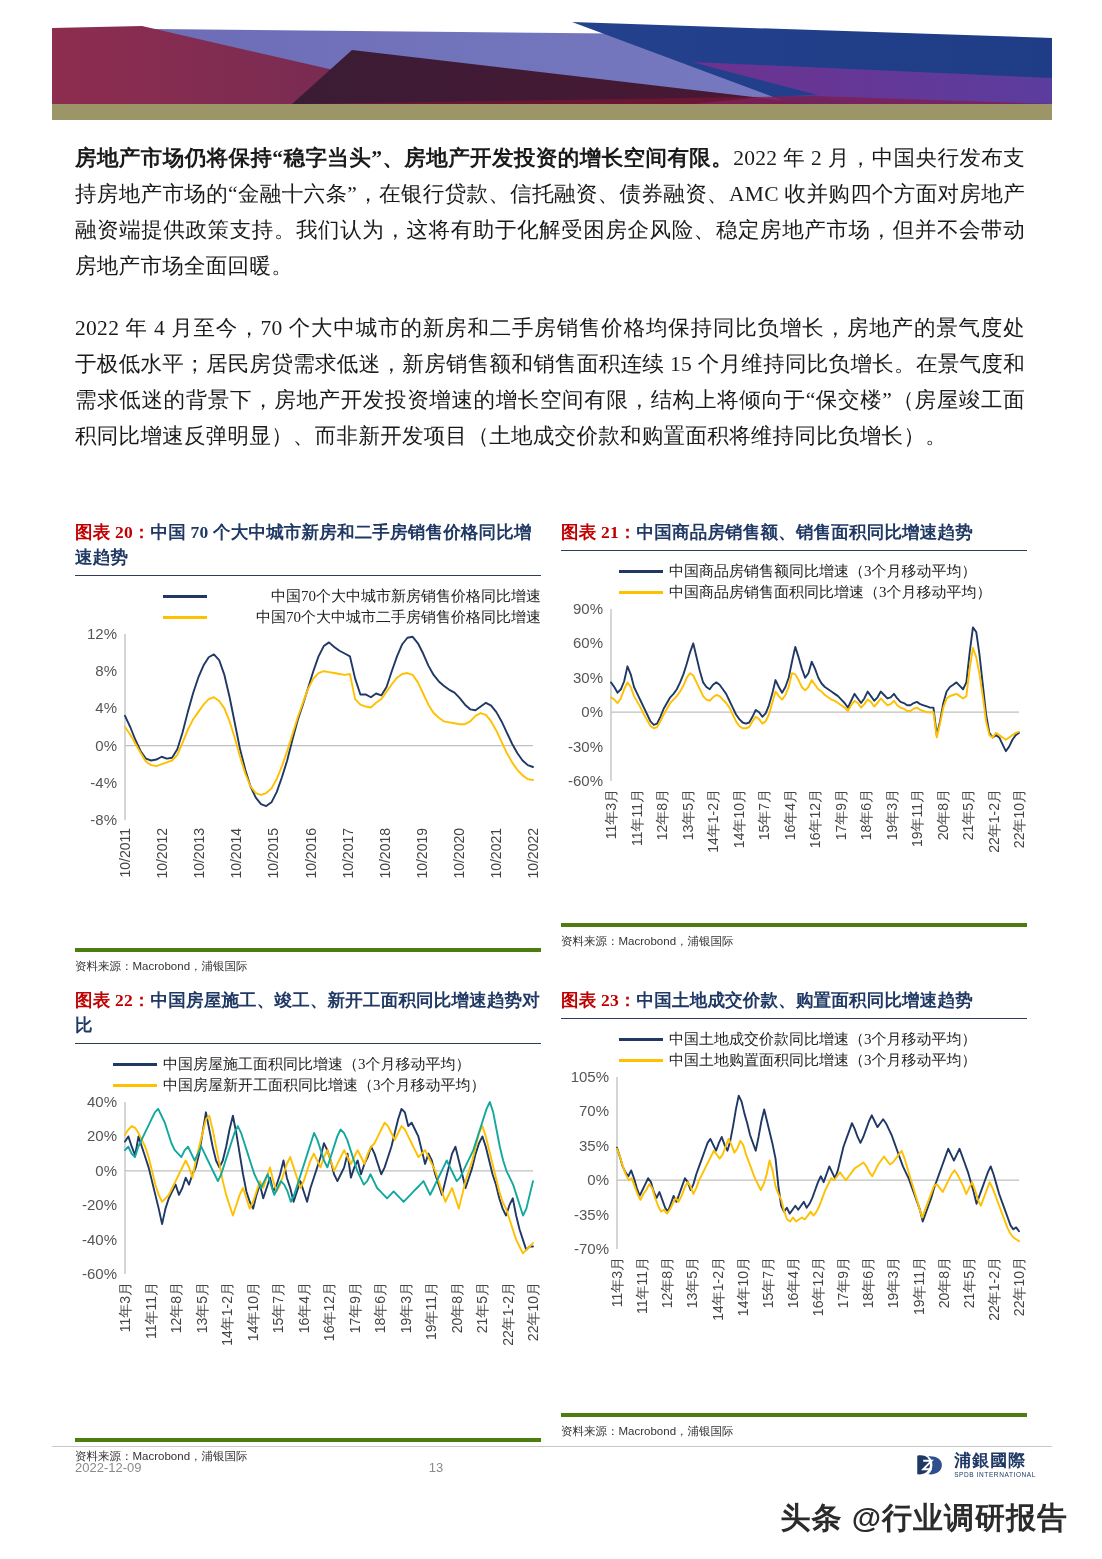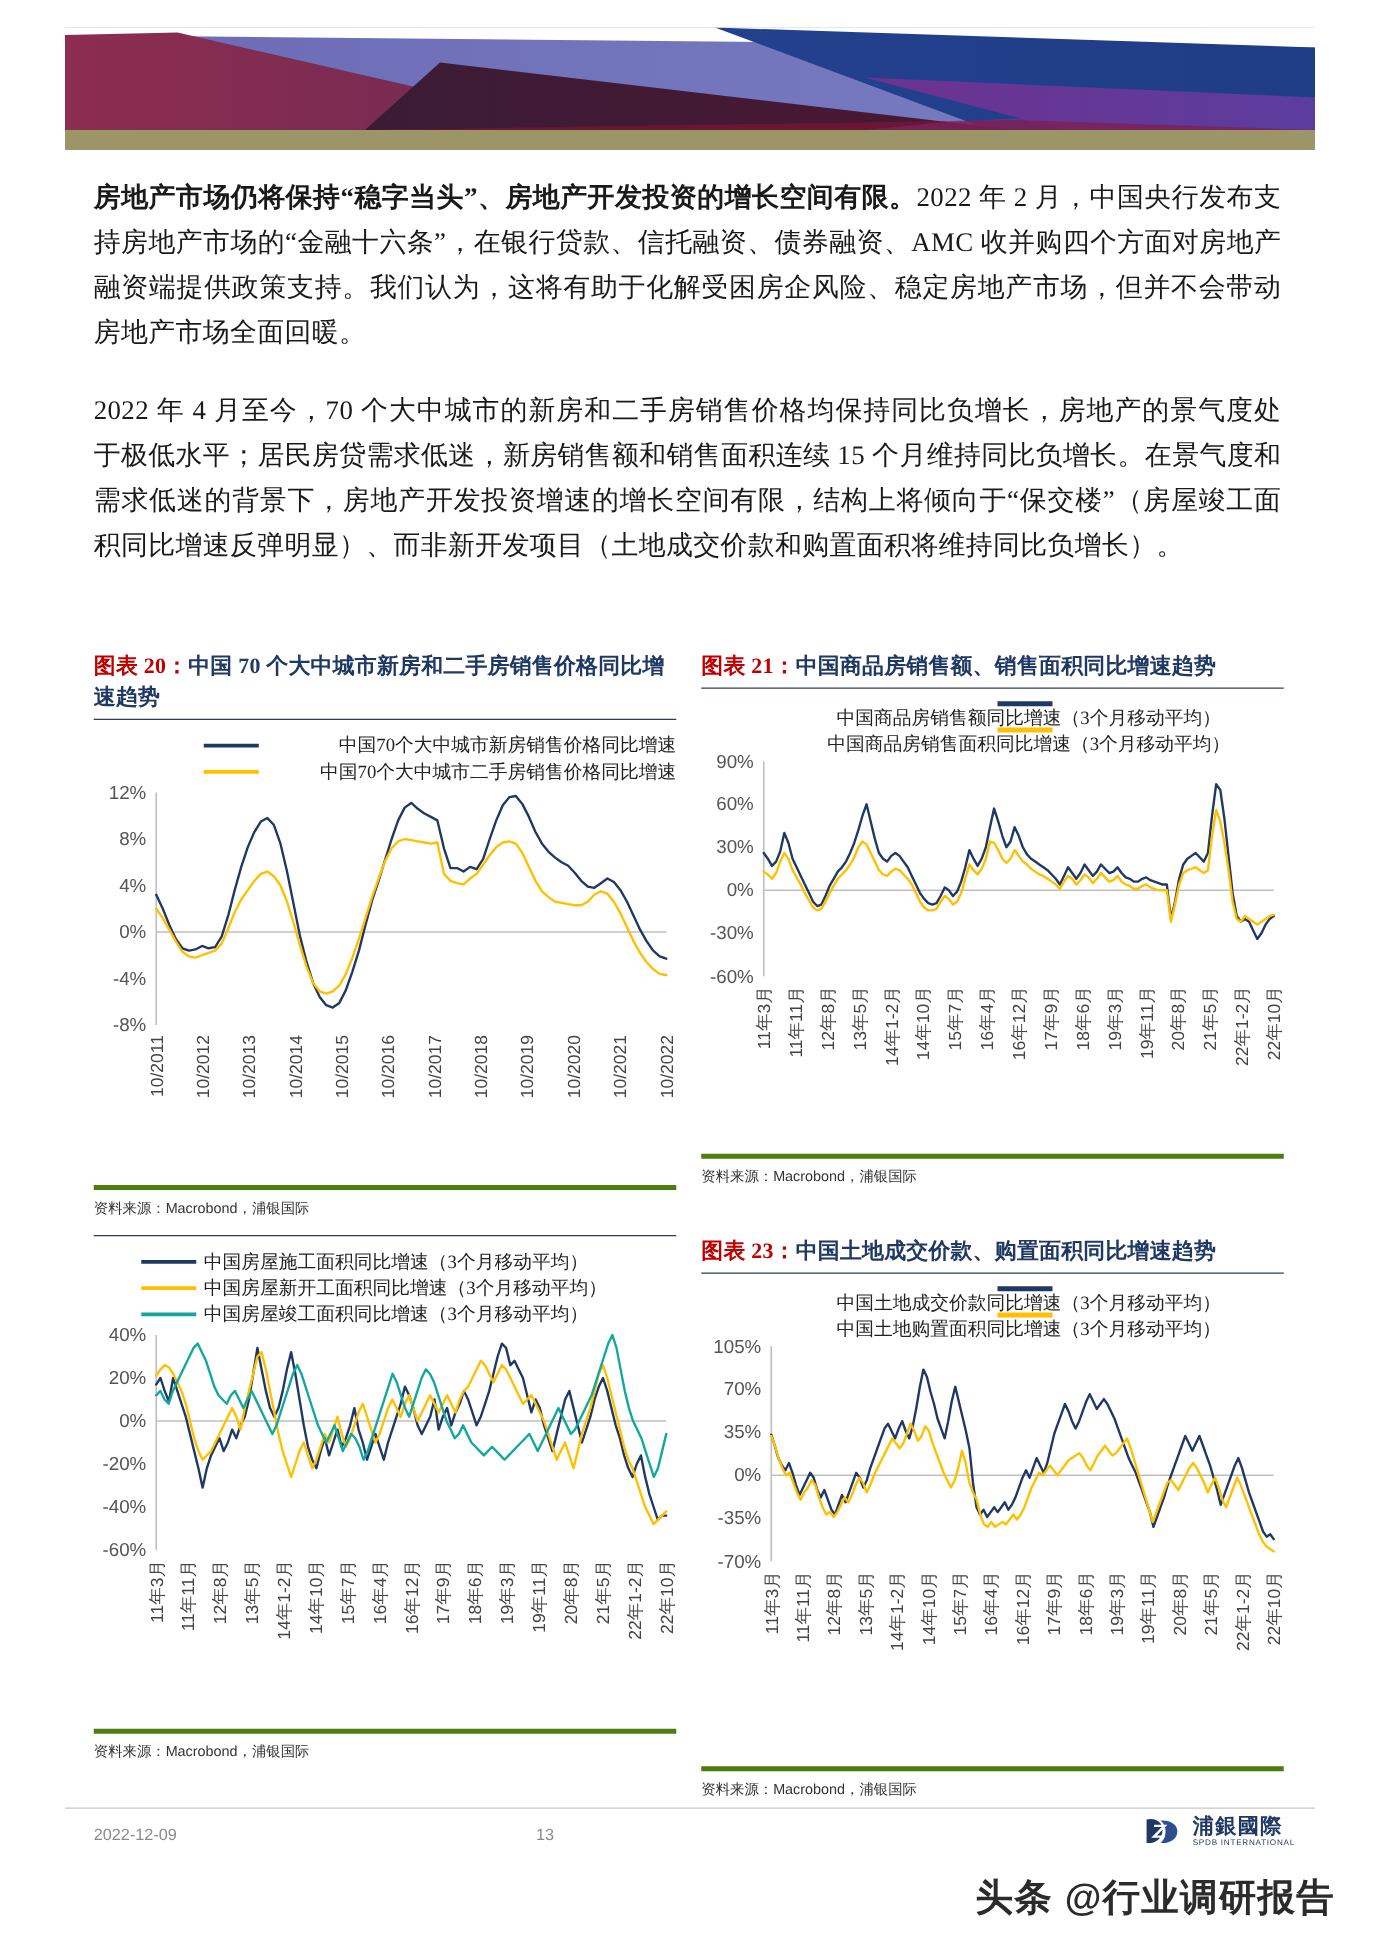--- a/index.html
+++ b/index.html
@@ -84,21 +84,21 @@
     padding-top: 8px;
     padding-left: 28px;
   }
   .legend-row {
     display: flex;
     align-items: center;
     height: 21px;
     justify-content: flex-start;
   }
   .legend-row.c1 { padding-left: 60px; justify-content: space-between; }
-  .legend-row.c2 { padding-left: 30px; flex-direction: column; }
+  .legend-row.c2 { padding-left: 30px; }
   .legend-row.c3 { padding-left: 10px; }
   .legend-swatch {
     width: 44px;
     height: 3.5px;
     margin-right: 6px;
     flex: none;
   }
   .legend-label {
     font-family: "Liberation Serif", serif;
     font-size: 15px;
@@ -338,34 +338,33 @@
         </div>
       </div>
       <div class="source">资料来源：Macrobond，浦银国际</div>
     </div>
 
   </div>
 
   <div class="chart-row">
 
     <div class="chart-card">
+      <div class="chart-title">
+        <span class="lbl">图表 22：</span><span>中国房屋施工、竣工、新开工面积同比增速趋势对比</span>
+      </div>
       <div class="chart-rule"></div>
       <div class="chart-body tall">
         <div class="legend">
           <div class="legend-row c3">
             <span class="legend-swatch" style="background:#1F3864"></span>
             <span class="legend-label">中国房屋施工面积同比增速（3个月移动平均）</span>
           </div>
           <div class="legend-row c3">
             <span class="legend-swatch" style="background:#FFC000"></span>
             <span class="legend-label">中国房屋新开工面积同比增速（3个月移动平均）</span>
-          </div>
-          <div class="legend-row c3">
-            <span class="legend-swatch" style="background:#13A89E"></span>
-            <span class="legend-label">中国房屋竣工面积同比增速（3个月移动平均）</span>
           </div>
         </div>
         <div class="plot">
           <svg id="svg-fig22" width="466" height="300" viewBox="0 0 466 300">
               <text x="42" y="11" text-anchor="end" class="tick">40%</text>
               <text x="42" y="45.4" text-anchor="end" class="tick">20%</text>
               <text x="42" y="79.8" text-anchor="end" class="tick">0%</text>
               <text x="42" y="114.2" text-anchor="end" class="tick">-20%</text>
               <text x="42" y="148.6" text-anchor="end" class="tick">-40%</text>
               <text x="42" y="183" text-anchor="end" class="tick">-60%</text>

